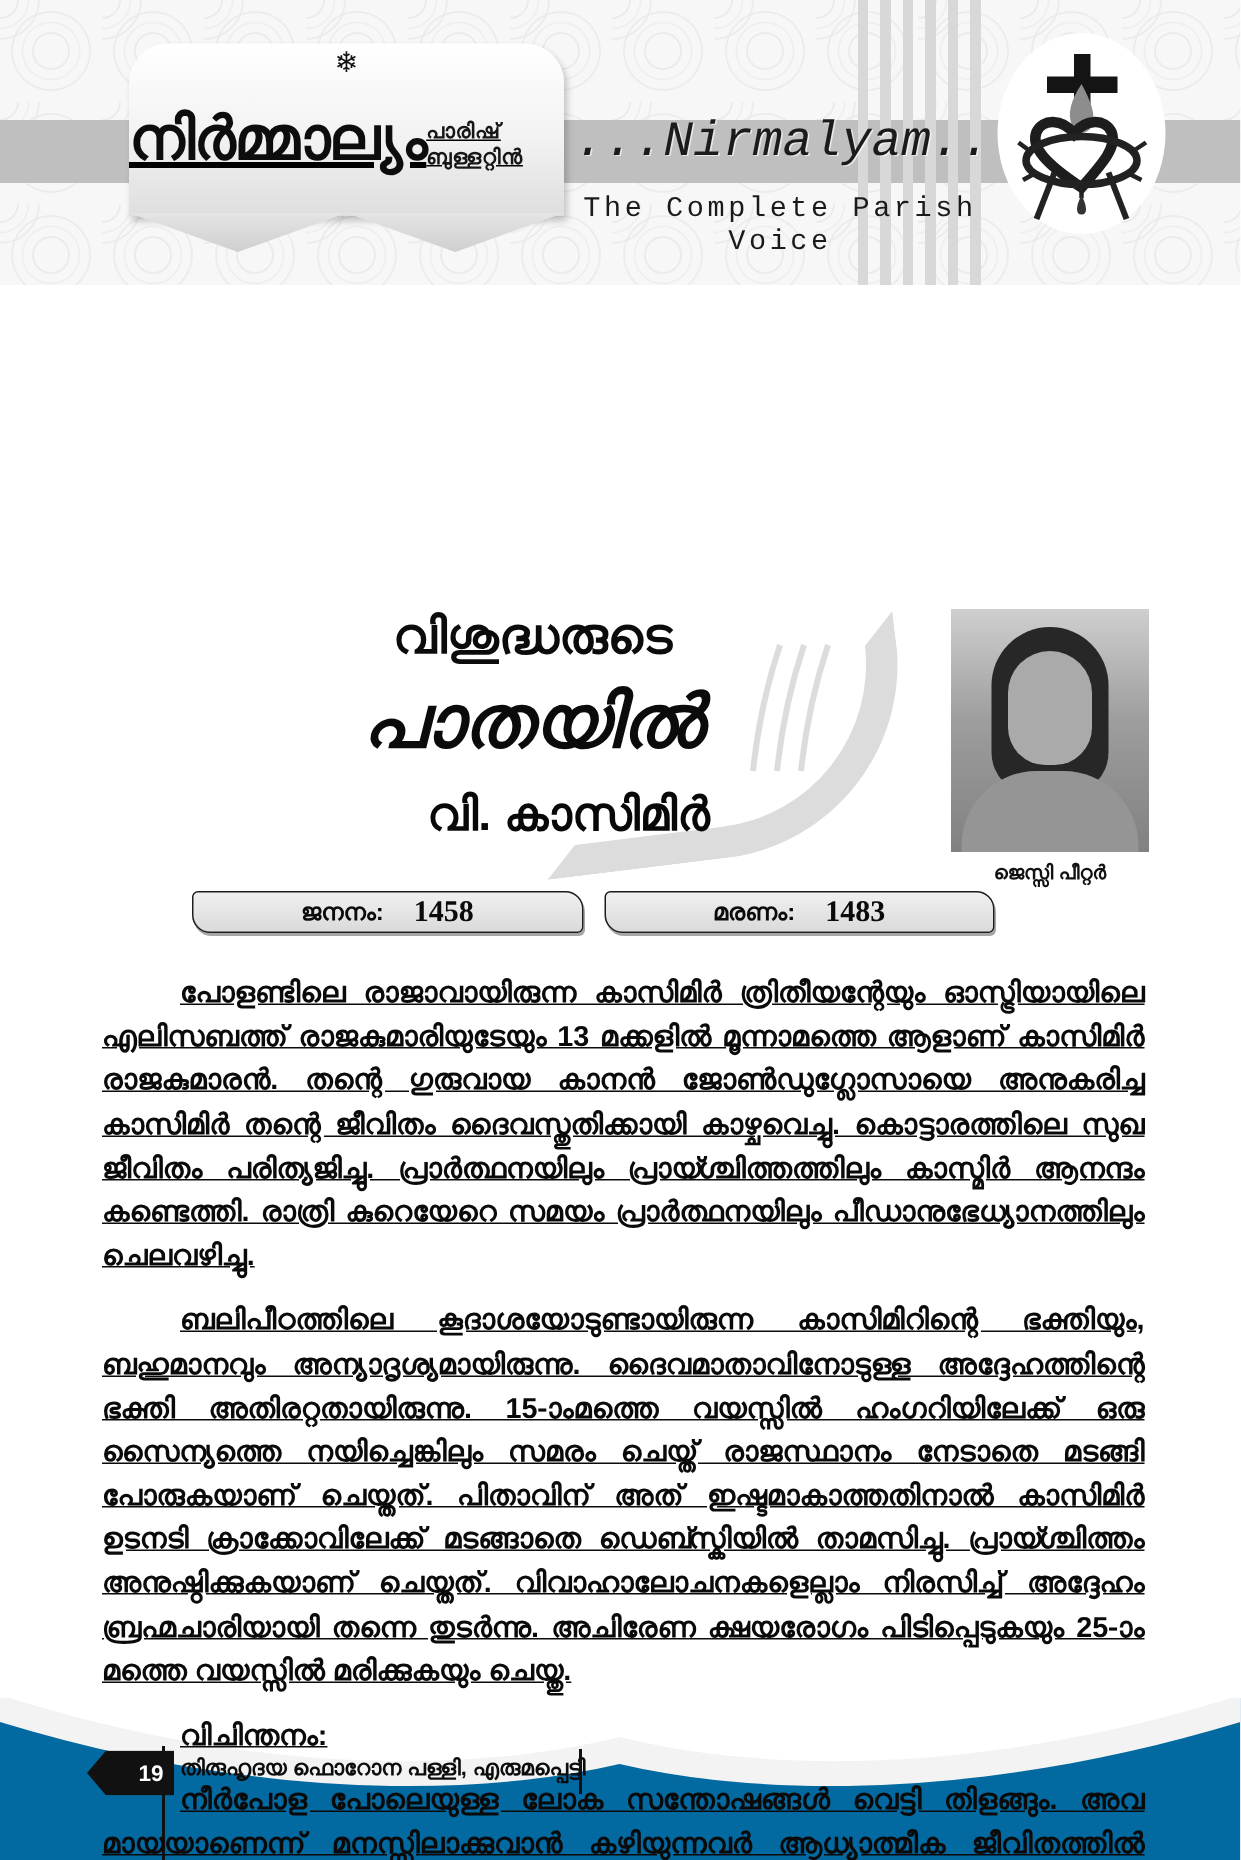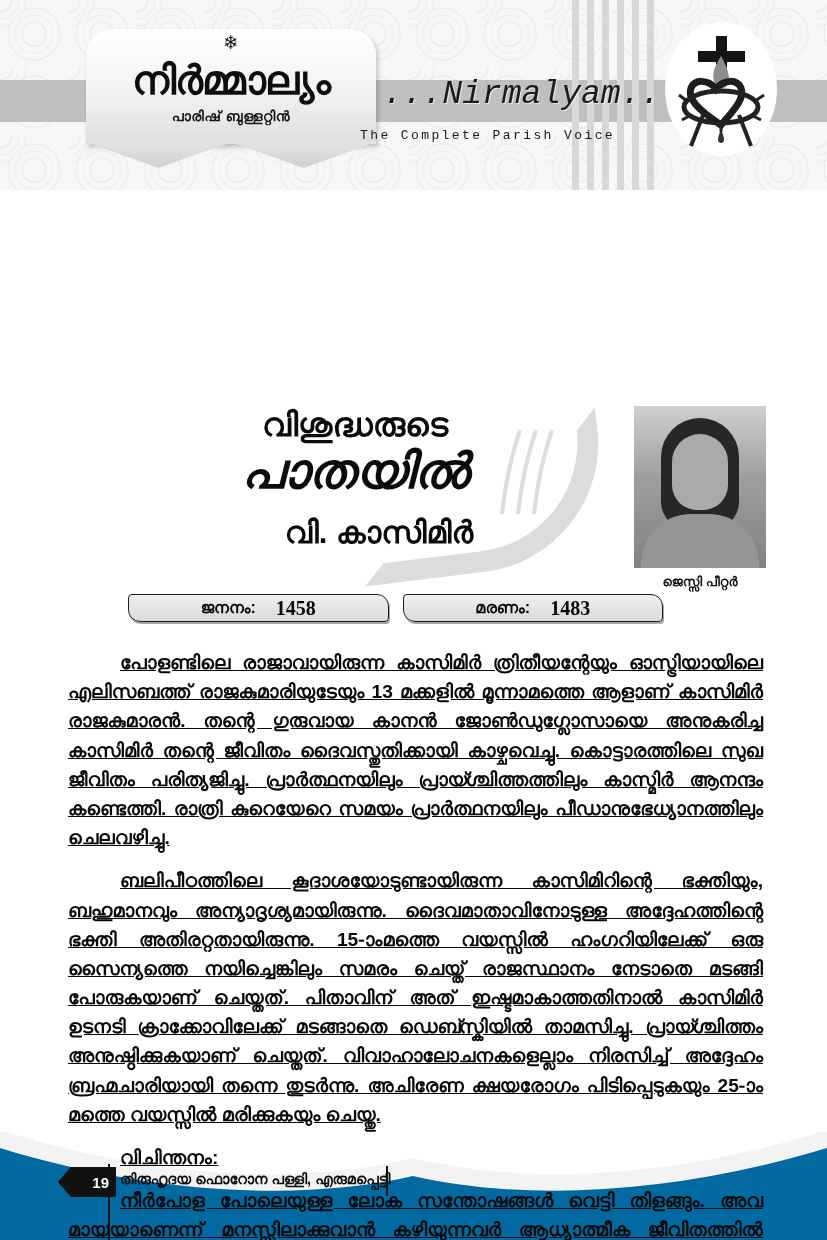--- a/index.html
+++ b/index.html
@@ -75,24 +75,25 @@
     background: linear-gradient(#e4e4e4, #cfcfcf);
   }
   .plaque::before { left: 0;  clip-path: polygon(0 0, 100% 0, 50% 100%); }
   .plaque::after  { right: 0; clip-path: polygon(0 0, 100% 0, 50% 100%); }
 
   .plaque-inner {
     position: relative;
     z-index: 3;
     height: 100%;
     display: flex;
-    flex-direction: column;
+    flex-direction: row;
     align-items: center;
     justify-content: center;
     padding-top: 12px;
+    text-decoration: underline;
   }
   .logo-ml {
     font-family: "Liberation Serif", "DejaVu Serif", serif;
     font-weight: bold;
     font-size: 40px;
     letter-spacing: -1px;
     color: #0d0d0d;
     line-height: 1;
   }
   .logo-sub-ml {
@@ -122,22 +123,23 @@
     font-style: italic;
     font-size: 33px;
     color: #1b1b1b;
     text-shadow: 1px 1px 0 rgba(255,255,255,.65);
     z-index: 3;
   }
   .tagline {
     position: absolute;
     left: 360px; top: 128px;
     width: 320px;
+    text-align: center;
     font-family: "Liberation Mono", "DejaVu Sans Mono", monospace;
-    font-size: 13px;
+    font-size: 19px;
     letter-spacing: 2.4px;
     color: #1a1a1a;
     z-index: 3;
   }
 
   
   .emblem {
     position: absolute;
     left: 665px; top: 22px;
     width: 112px; height: 134px;
@@ -187,21 +189,21 @@
     color: #0b0b0b;
     line-height: 1.05;
   }
   .title-line2 {
     font-family: "Liberation Serif", "DejaVu Serif", serif;
     font-size: 49px;
     font-style: italic;
     font-weight: bold;
     color: #0b0b0b;
     line-height: 1.1;
-    margin-top: 2px;
+    margin-top: 12px;
   }
   .saint-name {
     margin-top: 16px;
     font-family: "Liberation Sans", "DejaVu Sans", sans-serif;
     font-size: 31px;
     font-weight: bold;
     color: #080808;
     text-align: center;
     padding-left: 48px;
   }

